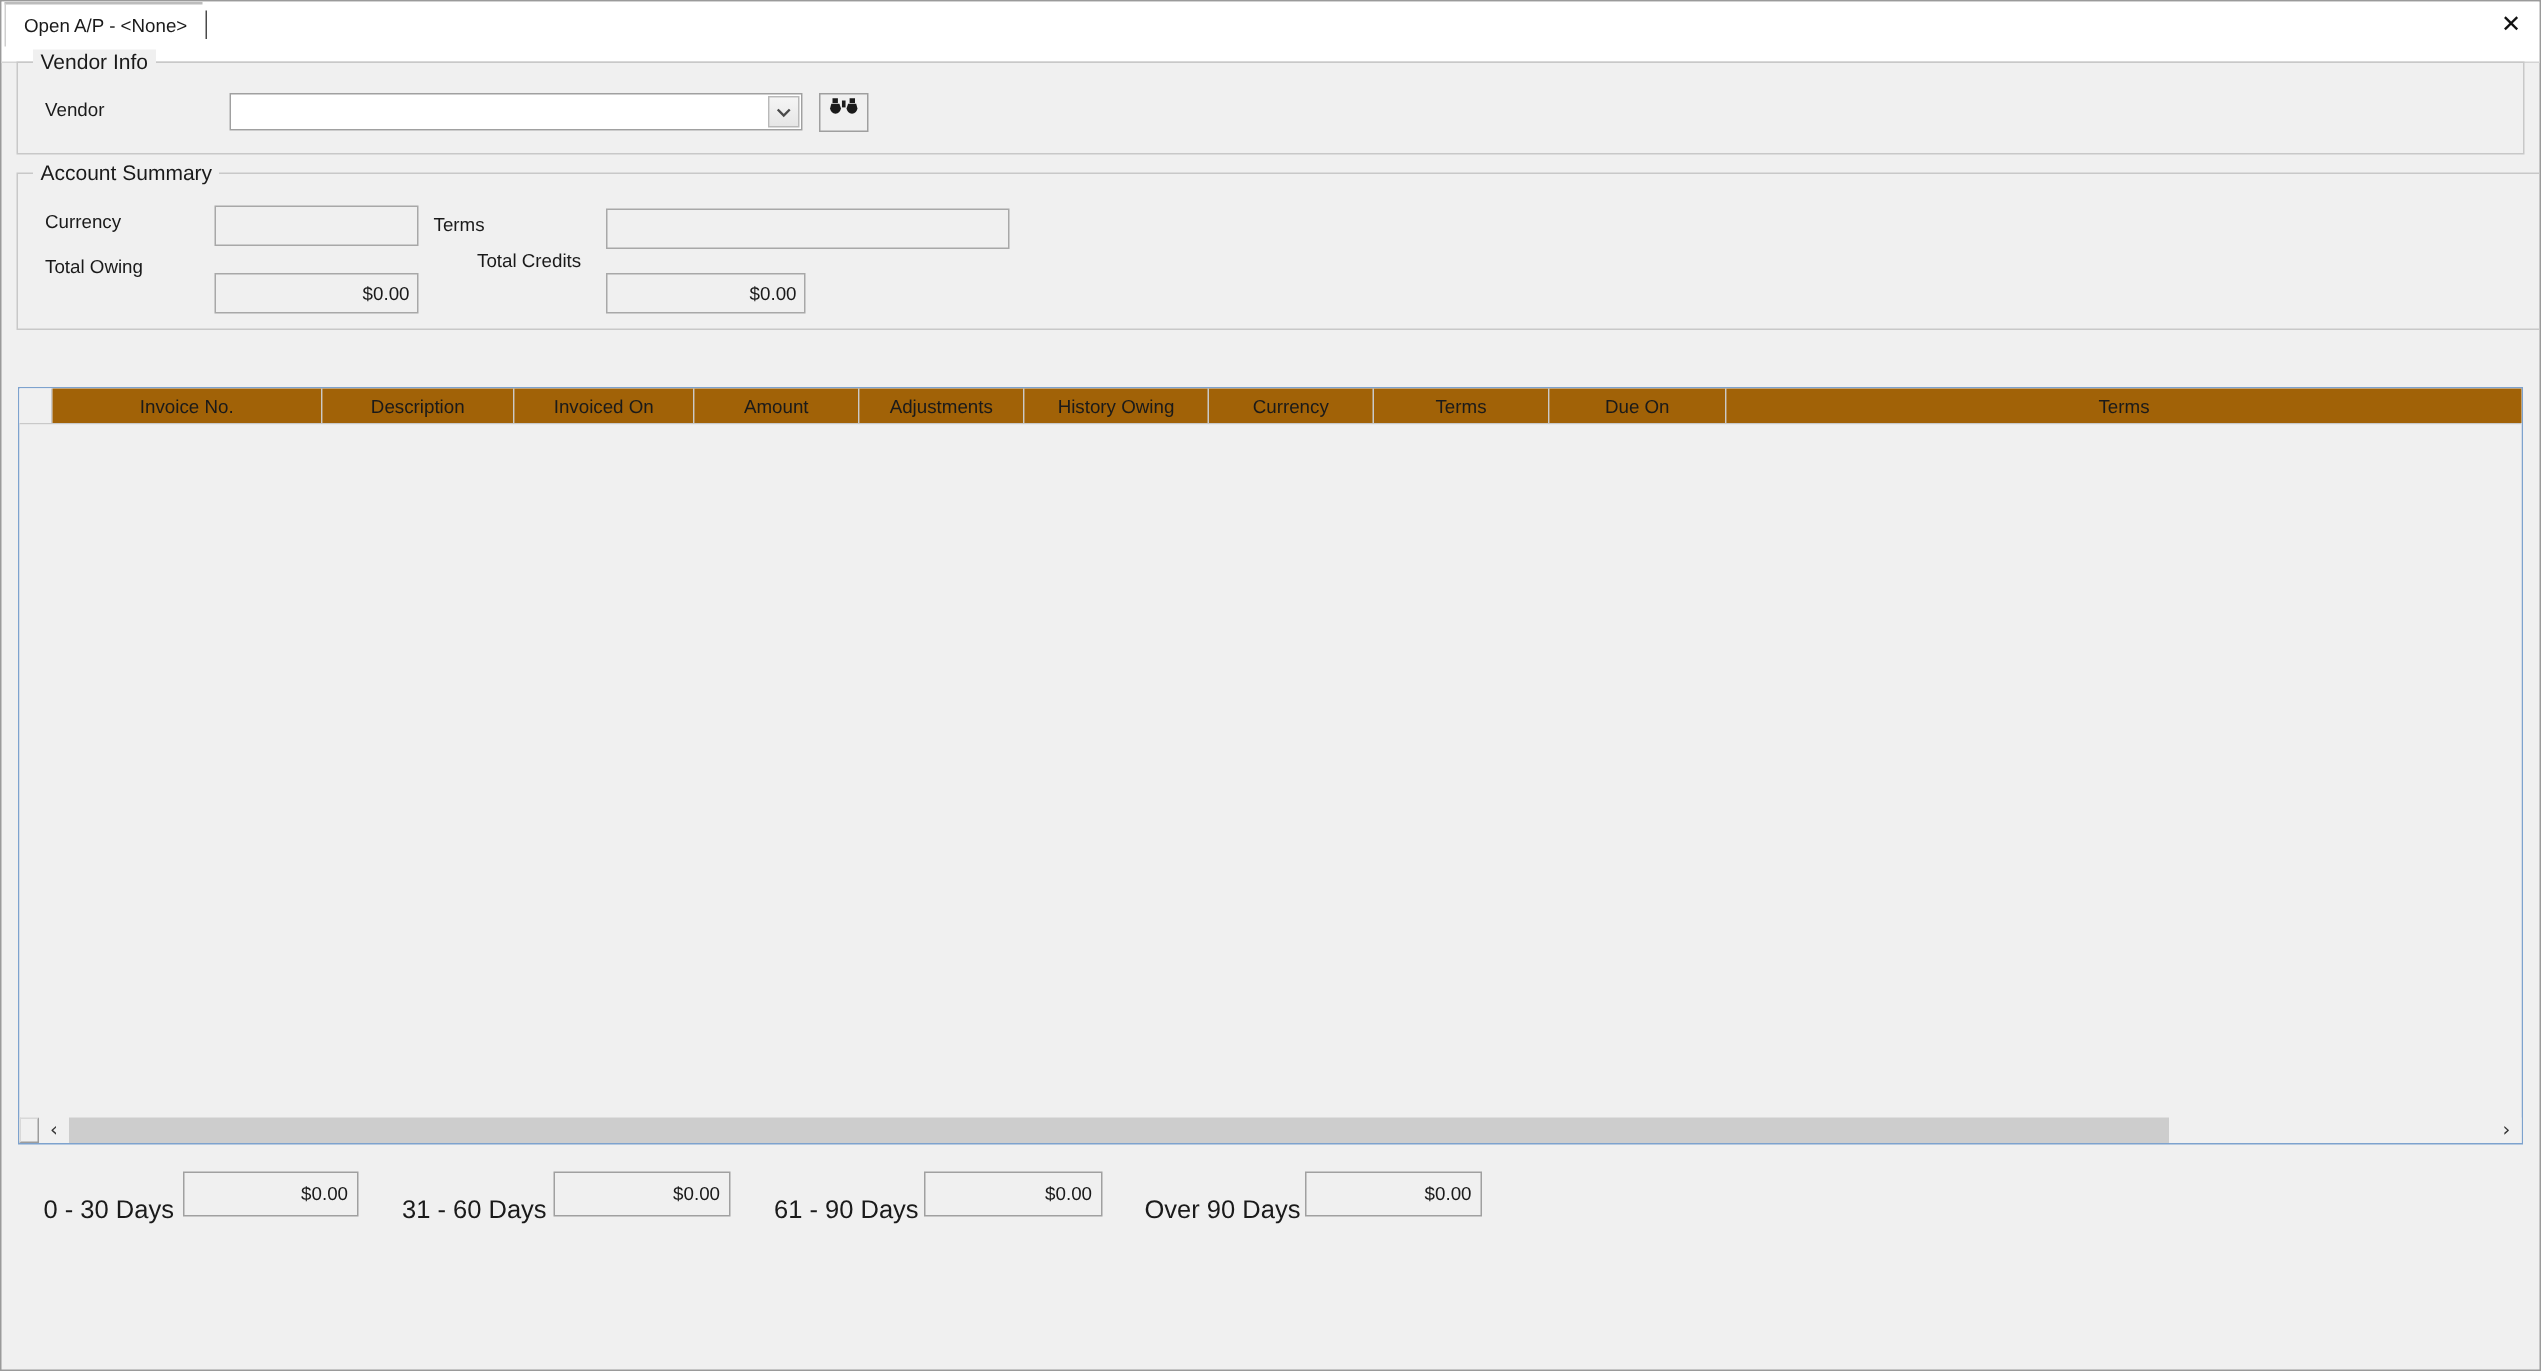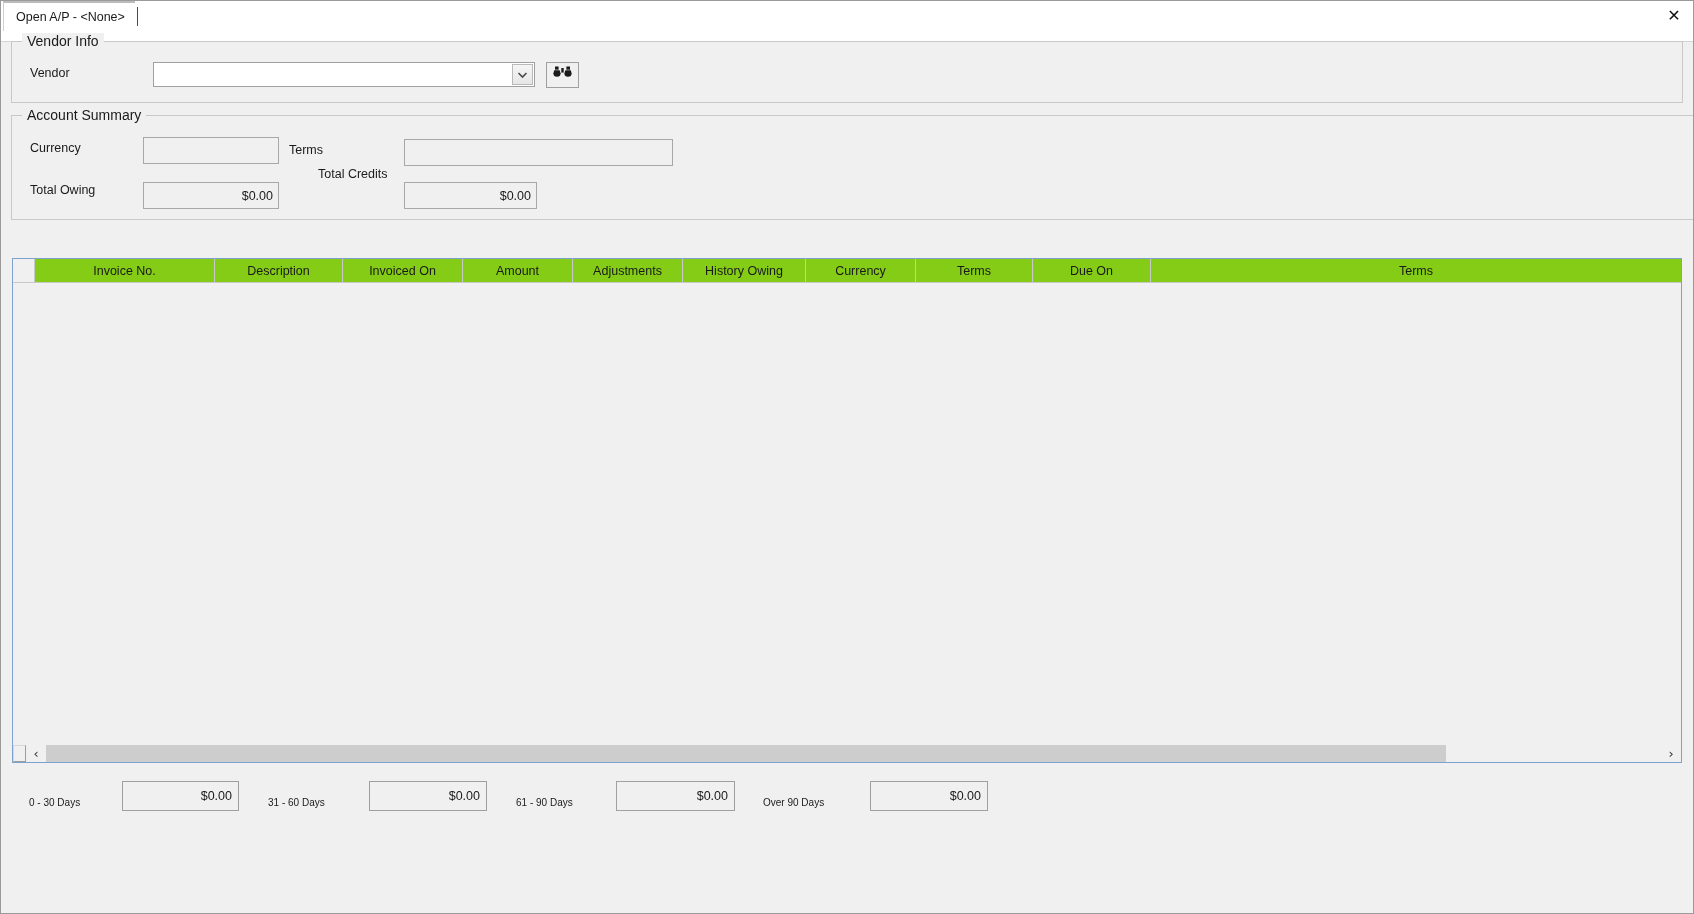--- a/index.html
+++ b/index.html
@@ -198,21 +198,21 @@
     border-right: 1px solid #c9c9c9;
   }
   .hcell {
     position: relative;
     display: flex;
     align-items: center;
     justify-content: center;
     font-size: 12.5px;
     color: #1a1a1a;
     border-right: 1px solid #c9c9c9;
-    background: #84cc16;
+    background: #a16207;
     white-space: nowrap;
     overflow: hidden;
     cursor: pointer;
   }
   #grid-body {
     position: absolute;
     left: 0; top: 24px;
     right: 0; bottom: 18px;
     background: #f0f0f0;
   }
@@ -254,21 +254,21 @@
     position: absolute;
     left: 0; top: 0;
     width: 1400px; height: 17px;
     background: #cdcdcd;
     cursor: pointer;
   }
 
   
   .aging-label {
     position: absolute;
-    font-size: 10px;
+    font-size: 17px;
     color: #1a1a1a;
     white-space: nowrap;
   }
   .aging-box {
     position: absolute;
     height: 30px;
     background: #f0f0f0;
     border: 1px solid #a0a0a0;
     display: flex;
     align-items: center;
@@ -321,21 +321,21 @@
   <div class="groupbox" id="summary-group">
     <div class="gb-title">Account Summary</div>
   </div>
 
   <div class="field-label" style="left:29px; top:140px;">Currency</div>
   <div class="readonly-box empty" style="left:142px; top:136px; width:136px; height:27px;"></div>
 
   <div class="field-label" style="left:288px; top:142px;">Terms</div>
   <div class="readonly-box empty" style="left:403px; top:138px; width:269px; height:27px;"></div>
 
-  <div class="field-label" style="left:29px; top:182px;">Total Owing</div>
+  <div class="field-label" style="left:29px; top:170px;">Total Owing</div>
   <div class="readonly-box" style="left:142px; top:181px; width:136px; height:27px;">$0.00</div>
 
   <div class="field-label" style="left:288px; top:166px;margin-left:29px;">Total Credits</div>
   <div class="readonly-box" style="left:403px; top:181px; width:133px; height:27px;">$0.00</div>
 
 
   <div id="grid-panel">
 
     <div id="grid-header">
       <div class="corner-cell"></div>

